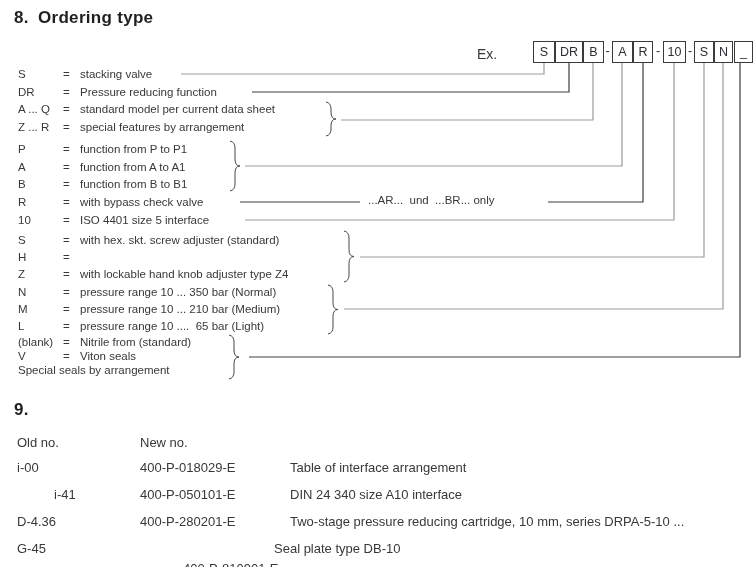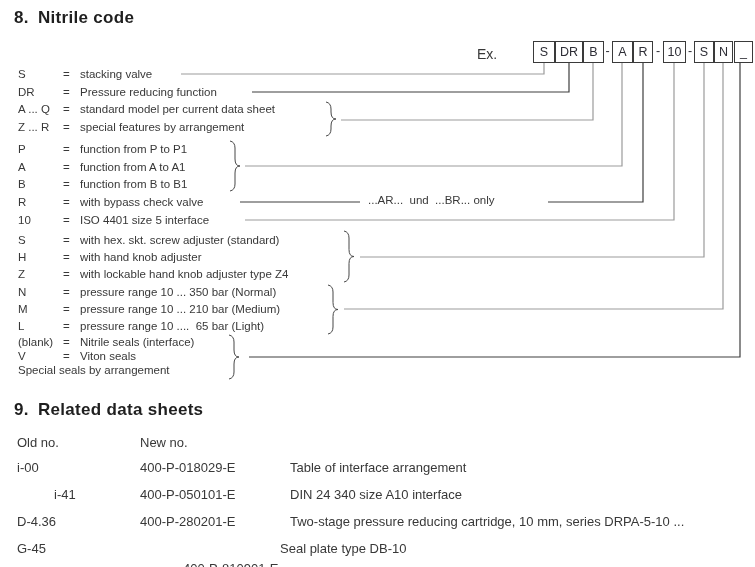--- a/index.html
+++ b/index.html
@@ -19,26 +19,25 @@
   .c2{left:63px;}
   .c3{left:80px;}
   .annot{position:absolute;font-size:11.5px;white-space:pre;color:#383838;}
   .tcell{position:absolute;font-size:13px;white-space:pre;color:#383838;}
 </style>
 </head>
 <body>
 
 <div id="page">
   <span class="heading hnum" style="top:8px">8.</span>
-  <span class="heading htitle" style="top:8px">Nitrile code</span>
+  <span class="heading htitle" style="top:8px">Ordering type</span>
 
   <span class="ex">Ex.</span>
 
   <span class="heading hnum" style="top:400px">9.</span>
-  <span class="heading htitle" style="top:400px">Related data sheets</span>
 <svg class="overlay" viewBox="0 0 755 567">
       <path d="M 181 74 H 544 V 63" fill="none" stroke="#9b9b9b" stroke-width="1.2"></path>
       <path d="M 252 92 H 569 V 63" fill="none" stroke="#3e3e3e" stroke-width="1.2"></path>
       <path d="M 341 120 H 593 V 63" fill="none" stroke="#9b9b9b" stroke-width="1.2"></path>
       <path d="M 245 166 H 622 V 63" fill="none" stroke="#9b9b9b" stroke-width="1.2"></path>
       <path d="M 240 202 H 360" fill="none" stroke="#3e3e3e" stroke-width="1.2"></path>
       <path d="M 548 202 H 643 V 63" fill="none" stroke="#3e3e3e" stroke-width="1.2"></path>
       <path d="M 245 220 H 674 V 63" fill="none" stroke="#9b9b9b" stroke-width="1.2"></path>
       <path d="M 360 257 H 704 V 63" fill="none" stroke="#9b9b9b" stroke-width="1.2"></path>
       <path d="M 344 309 H 723 V 63" fill="none" stroke="#9b9b9b" stroke-width="1.2"></path>
@@ -108,21 +107,20 @@
       <span class="c3">ISO 4401 size 5 interface</span>
     </div>
     <div class="row" style="top: 232px;">
       <span class="c1">S</span>
       <span class="c2">=</span>
       <span class="c3">with hex. skt. screw adjuster (standard)</span>
     </div>
     <div class="row" style="top: 249px;">
       <span class="c1">H</span>
       <span class="c2">=</span>
-      <span class="c3">with hand knob adjuster</span>
     </div>
     <div class="row" style="top: 266px;">
       <span class="c1">Z</span>
       <span class="c2">=</span>
       <span class="c3">with lockable hand knob adjuster type Z4</span>
     </div>
     <div class="row" style="top: 284px;">
       <span class="c1">N</span>
       <span class="c2">=</span>
       <span class="c3">pressure range 10 ... 350 bar (Normal)</span>
@@ -133,21 +131,21 @@
       <span class="c3">pressure range 10 ... 210 bar (Medium)</span>
     </div>
     <div class="row" style="top: 318px;">
       <span class="c1">L</span>
       <span class="c2">=</span>
       <span class="c3">pressure range 10 ....  65 bar (Light)</span>
     </div>
     <div class="row" style="top: 334px;">
       <span class="c1">(blank)</span>
       <span class="c2">=</span>
-      <span class="c3">Nitrile seals (interface)</span>
+      <span class="c3">Nitrile from (standard)</span>
     </div>
     <div class="row" style="top: 348px;">
       <span class="c1">V</span>
       <span class="c2">=</span>
       <span class="c3">Viton seals</span>
     </div>
     <div class="row" style="top: 362px;">
       <span class="c3" style="left: 18px;">Special seals by arrangement</span>
     </div>
     <div class="tcell" style="left: 17px; top: 435px;">Old no.</div>
@@ -156,14 +154,14 @@
     <div class="tcell" style="left: 140px; top: 460px;">400-P-018029-E</div>
     <div class="tcell" style="left: 290px; top: 460px;">Table of interface arrangement</div>
     <div class="tcell" style="left: 17px; top: 487px; padding-left: 37px;">i-41</div>
     <div class="tcell" style="left: 140px; top: 487px;">400-P-050101-E</div>
     <div class="tcell" style="left: 290px; top: 487px;">DIN 24 340 size A10 interface</div>
     <div class="tcell" style="left: 17px; top: 514px;">D-4.36</div>
     <div class="tcell" style="left: 140px; top: 514px;">400-P-280201-E</div>
     <div class="tcell" style="left: 290px; top: 514px;">Two-stage pressure reducing cartridge, 10 mm, series DRPA-5-10 ...</div>
     <div class="tcell" style="left: 17px; top: 541px;">G-45</div>
     <div class="tcell" style="left: 140px; top: 561px; margin-left: 43px;">400-P-810901-E</div>
-    <div class="tcell" style="left: 280px; top: 541px;">Seal plate type DB-10</div>
+    <div class="tcell" style="left: 274px; top: 541px;">Seal plate type DB-10</div>
   </div>
 
 </body></html>

